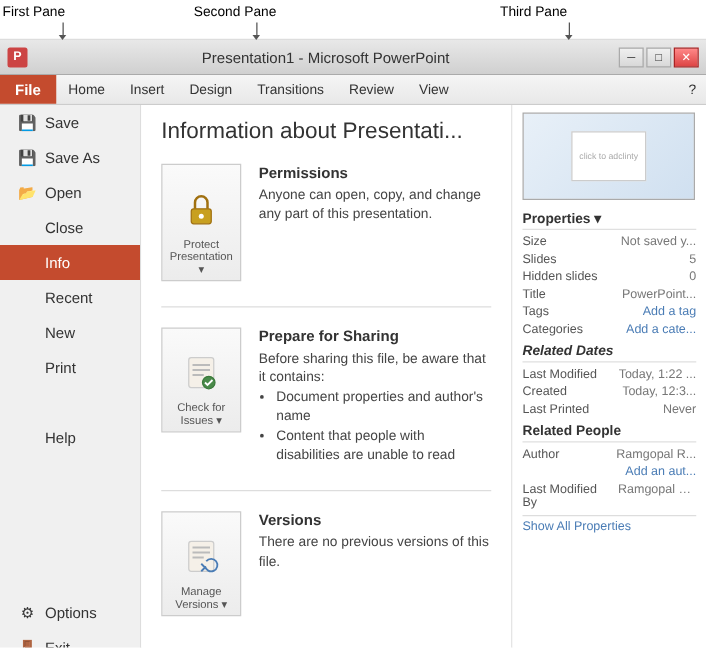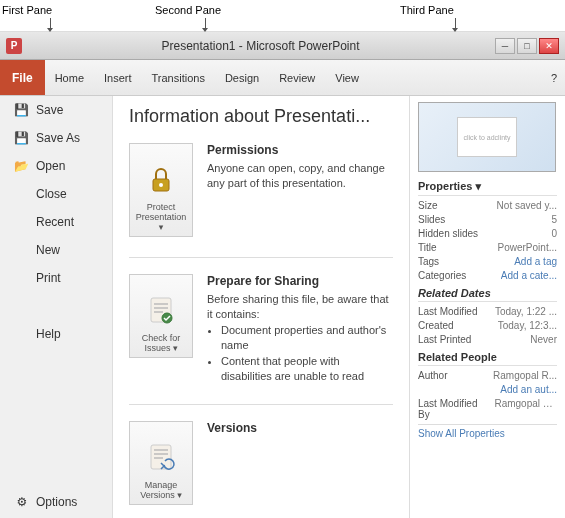--- a/index.html
+++ b/index.html
@@ -48,21 +48,21 @@
       display: flex;
       align-items: center;
       justify-content: center;
       border-radius: 2px;
       margin-right: 4px;
     }
 
     
     .ribbon-bar {
       background: linear-gradient(to bottom, #f5f5f5, #e8e8e8);
-      height: 36px;
+      height: 24px;
       display: flex;
       align-items: stretch;
       border-bottom: 1px solid #ccc;
     }
     .file-tab {
       background: #c44b2e;
       color: #fff;
       font-size: 12px;
       font-weight: bold;
       padding: 0 12px;
@@ -290,22 +290,22 @@
     <div class="title-btn">─</div>
     <div class="title-btn">□</div>
     <div class="title-btn close">✕</div>
   </div>
 </div>
 
 <div class="ribbon-bar">
   <div class="file-tab">File</div>
   <div class="ribbon-tab">Home</div>
   <div class="ribbon-tab">Insert</div>
+  <div class="ribbon-tab">Design</div>
   <div class="ribbon-tab">Transitions</div>
-  <div class="ribbon-tab">Design</div>
   <div class="ribbon-tab">Review</div>
   <div class="ribbon-tab">View</div>
   <div class="ribbon-help">?</div>
 </div>
 
 <div class="main-area">
 
   <div class="first-pane">
     <div class="sidebar-item">
       <span class="sidebar-item-icon">💾</span>
@@ -315,20 +315,24 @@
       <span class="sidebar-item-icon">💾</span>
       <span>Save As</span>
     </div>
     <div class="sidebar-item">
       <span class="sidebar-item-icon">📂</span>
       <span>Open</span>
     </div>
     <div class="sidebar-item">
       <span class="sidebar-item-icon"></span>
       <span>Close</span>
+    </div>
+    <div class="sidebar-item active">
+      <span class="sidebar-item-icon"></span>
+      <span>Info</span>
     </div>
     <div class="sidebar-item">
       <span class="sidebar-item-icon"></span>
       <span>Recent</span>
     </div>
     <div class="sidebar-item">
       <span class="sidebar-item-icon"></span>
       <span>New</span>
     </div>
     <div class="sidebar-item">
@@ -410,20 +414,21 @@
             <line x1="7" y1="11" x2="21" y2="11" stroke="#bbb" stroke-width="1.5"></line>
             <line x1="7" y1="15" x2="16" y2="15" stroke="#bbb" stroke-width="1.5"></line>
             <path d="M18 18 a5 5 0 1 1 -1 4" fill="none" stroke="#4a7cb5" stroke-width="1.5"></path>
             <path d="M14 26 l3 -3 l-3 -3" fill="none" stroke="#4a7cb5" stroke-width="1.5"></path>
           </svg>
         </div>
         <span>Manage<br>Versions ▾</span>
       </div>
       <div class="info-section-text">
         <h3>Versions</h3>
+        <p>There are no previous versions of this file.</p>
       </div>
     </div>
 
   </div>
 
   <div class="third-pane">
 
     <div class="slide-preview">
       <div class="slide-preview-inner">
         <span style="font-size:7px; color:#aaa; text-align:center;">click to adclinty</span>

